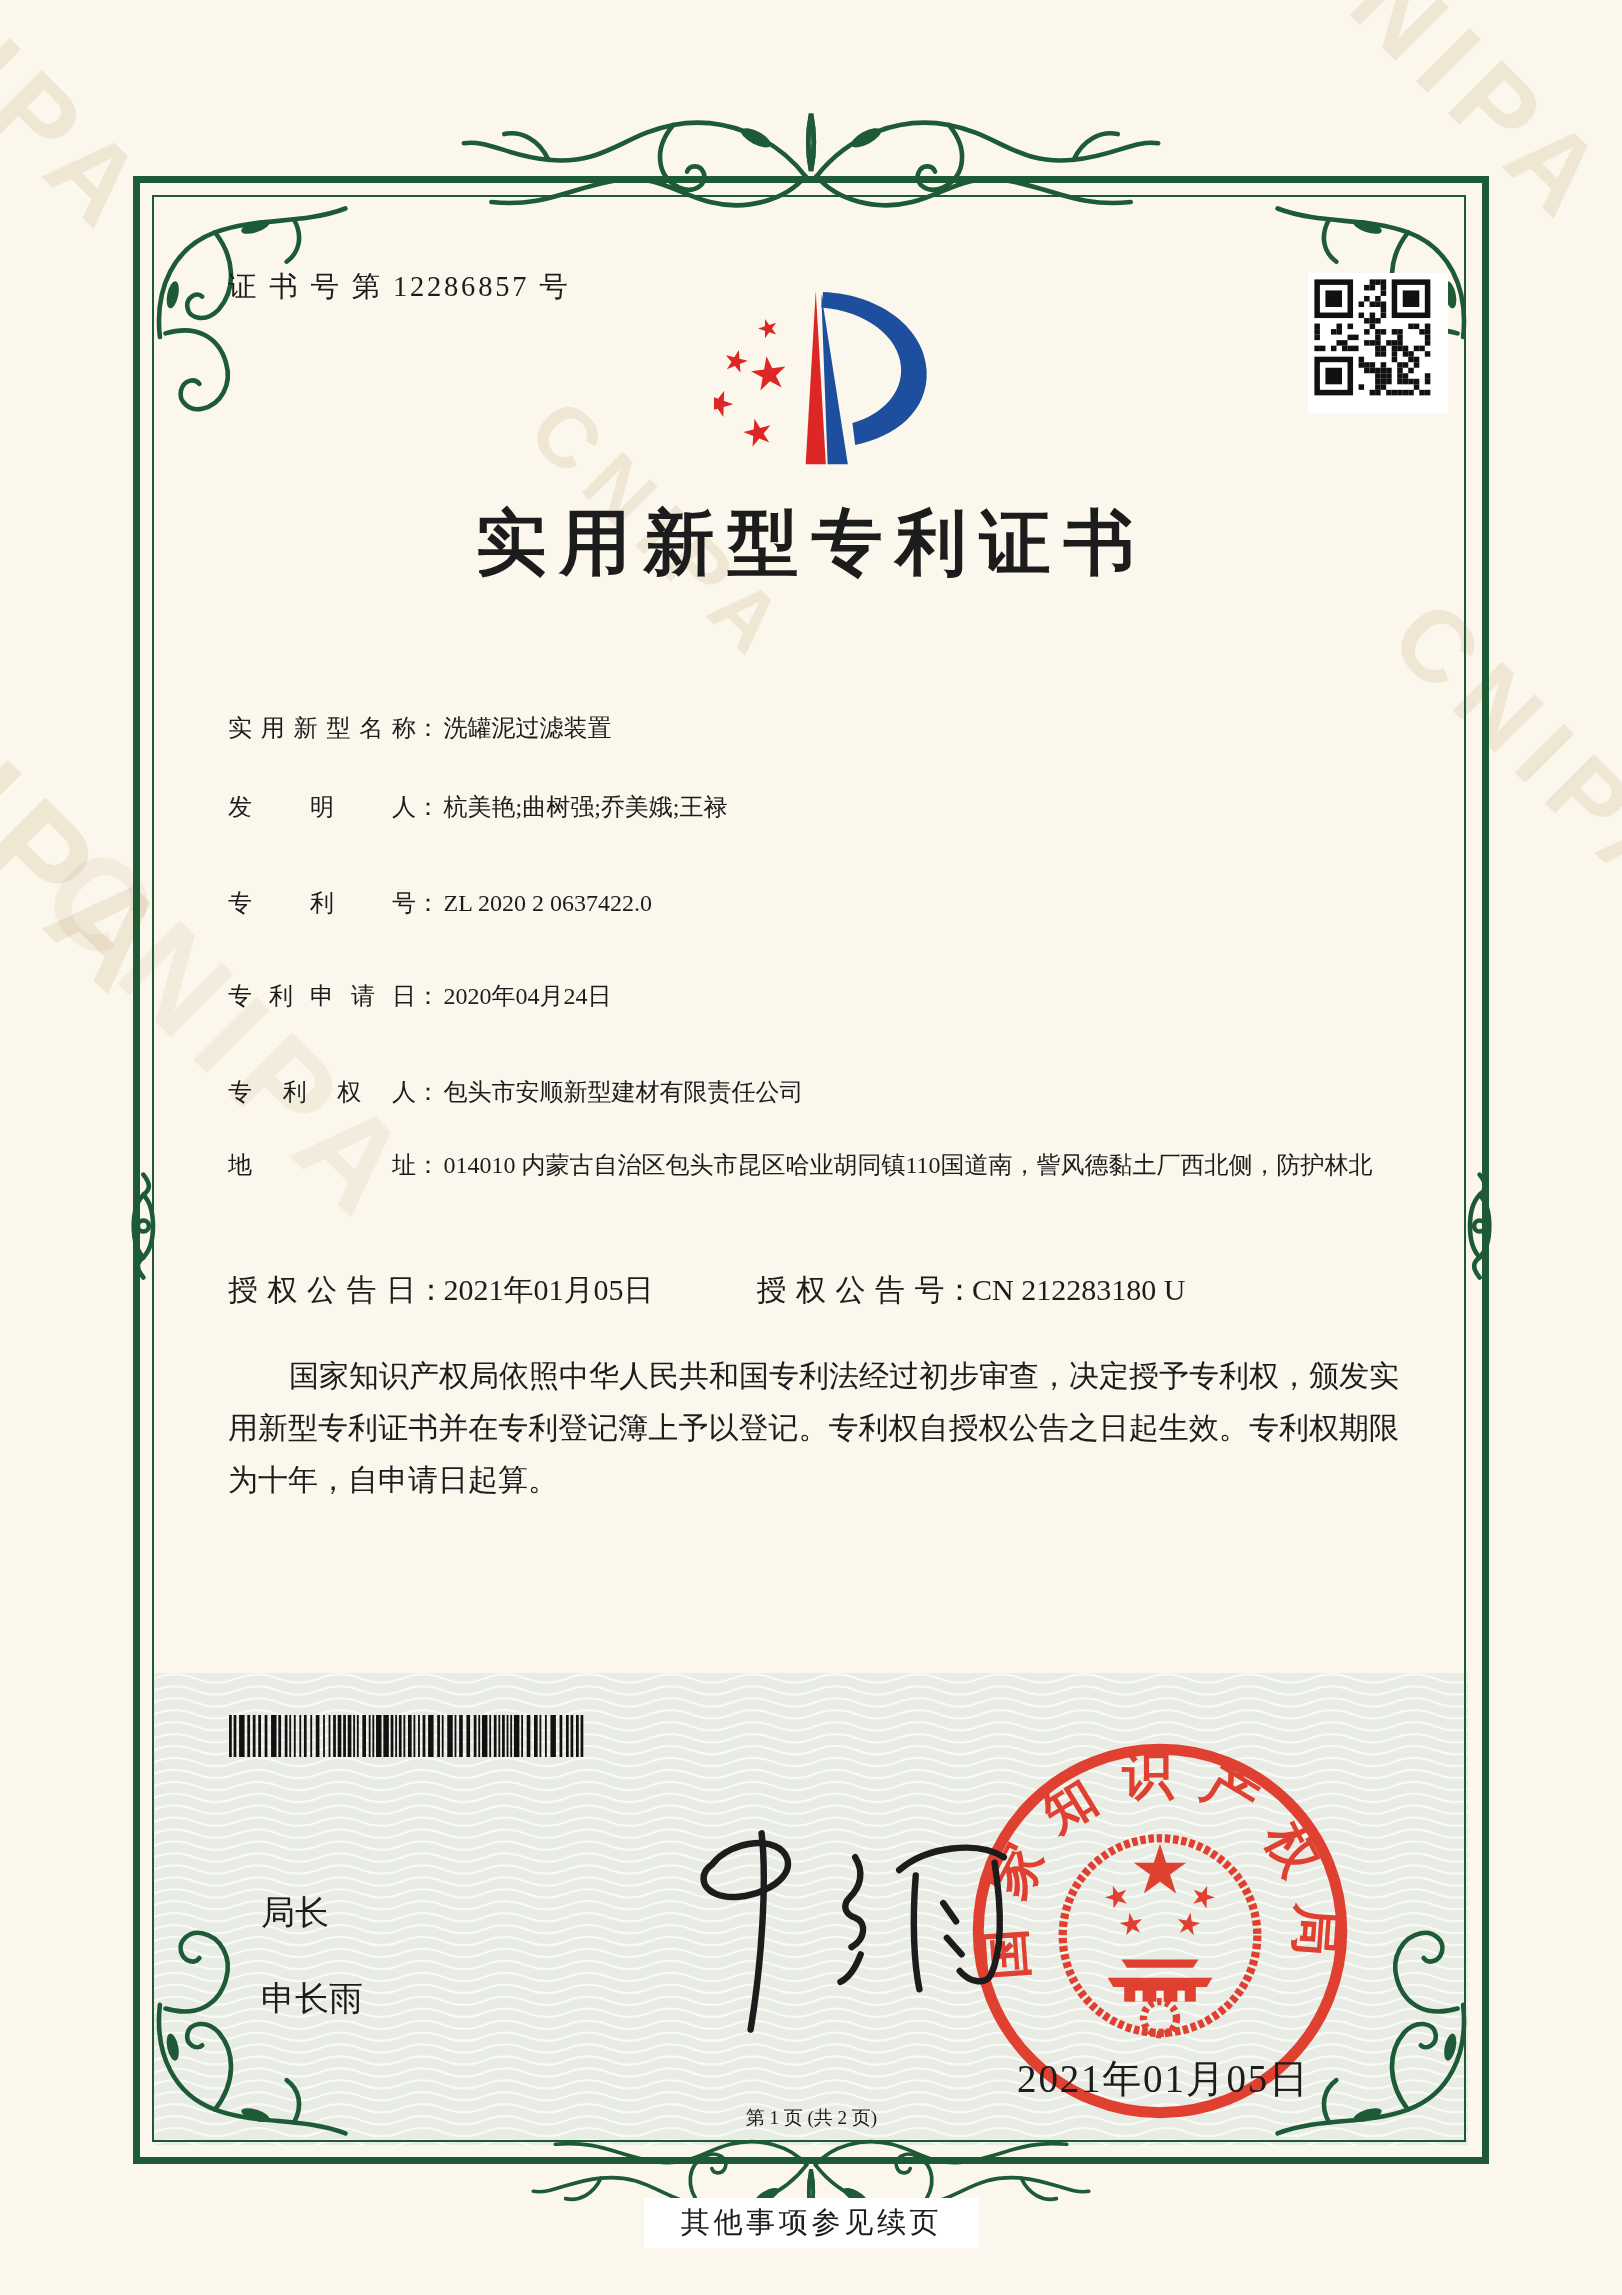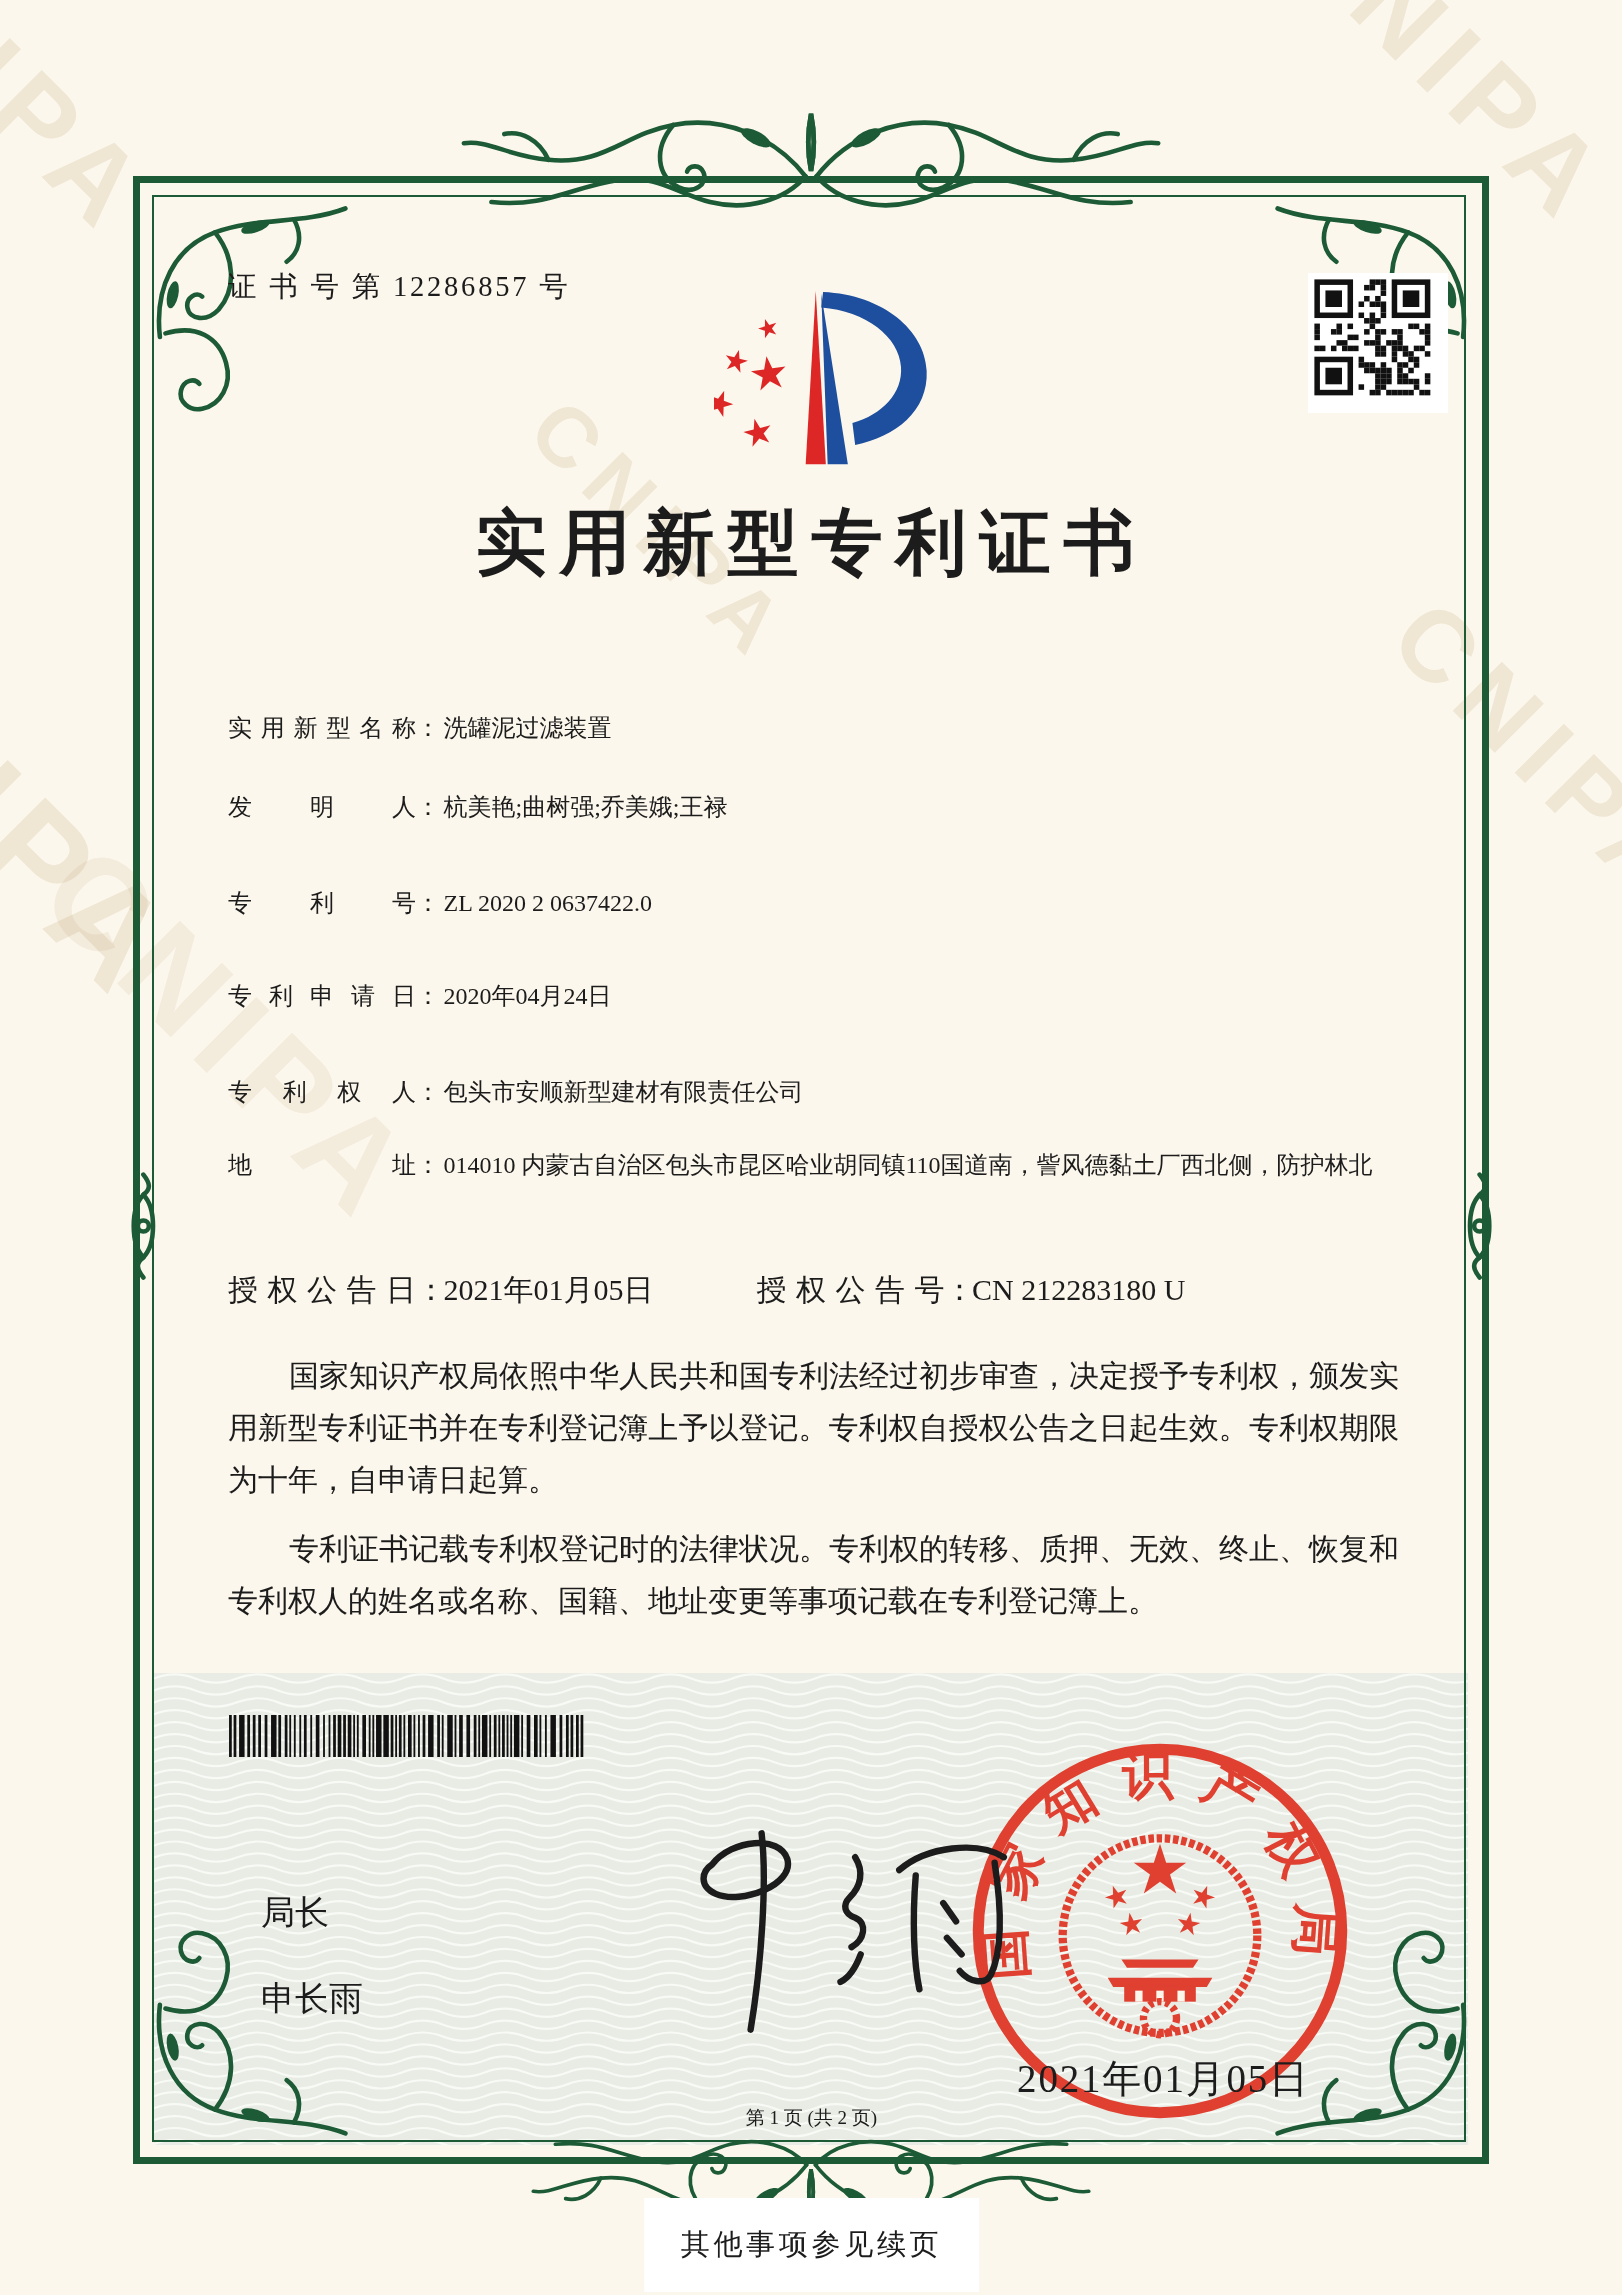--- a/index.html
+++ b/index.html
@@ -38,21 +38,21 @@
   .dir-label{position:absolute;left:261px;top:1890px;font-size:34px;z-index:5;
              font-family:"Liberation Sans","DejaVu Sans",sans-serif;}
   .dir-name{position:absolute;left:261px;top:1976px;font-size:34px;z-index:5;
             font-family:"Liberation Sans","DejaVu Sans",sans-serif;}
   #sig{position:absolute;left:624px;top:1826px;z-index:6;}
   #seal{position:absolute;left:970px;top:1741px;z-index:5;opacity:.93;}
   .seal-date{position:absolute;left:989px;top:2052px;width:349px;text-align:center;
              font-size:39px;letter-spacing:1.8px;z-index:6;}
   .page-no{position:absolute;left:0;top:2105px;width:100%;text-align:center;font-size:19px;z-index:5;}
   .footer{position:absolute;left:50%;top:2198px;transform:translateX(-50%);background:#ffffff;
-          padding:27px 37px;font-size:29px;letter-spacing:3.7px;z-index:5;}
+          padding:5px 37px;font-size:29px;letter-spacing:3.7px;z-index:5;}
 </style>
 </head>
 <body>
 
 <div id="page">
 
   <div class="wm" style="left:-110px;top:-119px;font-size:110px">CNIPA</div>
   <div class="wm" style="left:1350px;top:-129px;font-size:110px">CNIPA</div>
   <div class="wm" style="left:579px;top:381px;font-size:84px">CNIPA</div>
   <div class="wm" style="left:-138px;top:569px;font-size:138px">CNIPA</div>
@@ -330,21 +330,20 @@
     <span class="fvalue">2021年01月05日</span>
     <span class="g2">
       <span class="flabel">授权公告号</span>
       <span class="colon">：</span>
       <span class="fvalue">CN 212283180 U</span>
     </span>
   </div>
 
   <div class="bodytext">
     <p>国家知识产权局依照中华人民共和国专利法经过初步审查，决定授予专利权，颁发实用新型专利证书并在专利登记簿上予以登记。专利权自授权公告之日起生效。专利权期限为十年，自申请日起算。</p>
-    <p>专利证书记载专利权登记时的法律状况。专利权的转移、质押、无效、终止、恢复和专利权人的姓名或名称、国籍、地址变更等事项记载在专利登记簿上。</p>
   </div>
 
   <svg id="barcode" width="360" height="42" viewBox="0 0 392 46">
       <rect x="0" y="0" width="3" height="46" fill="#111"></rect>
       <rect x="5" y="0" width="3" height="46" fill="#111"></rect>
       <rect x="11" y="0" width="6" height="46" fill="#111"></rect>
       <rect x="20" y="0" width="3" height="46" fill="#111"></rect>
       <rect x="26" y="0" width="3" height="46" fill="#111"></rect>
       <rect x="32" y="0" width="3" height="46" fill="#111"></rect>
       <rect x="39" y="0" width="3" height="46" fill="#111"></rect>

